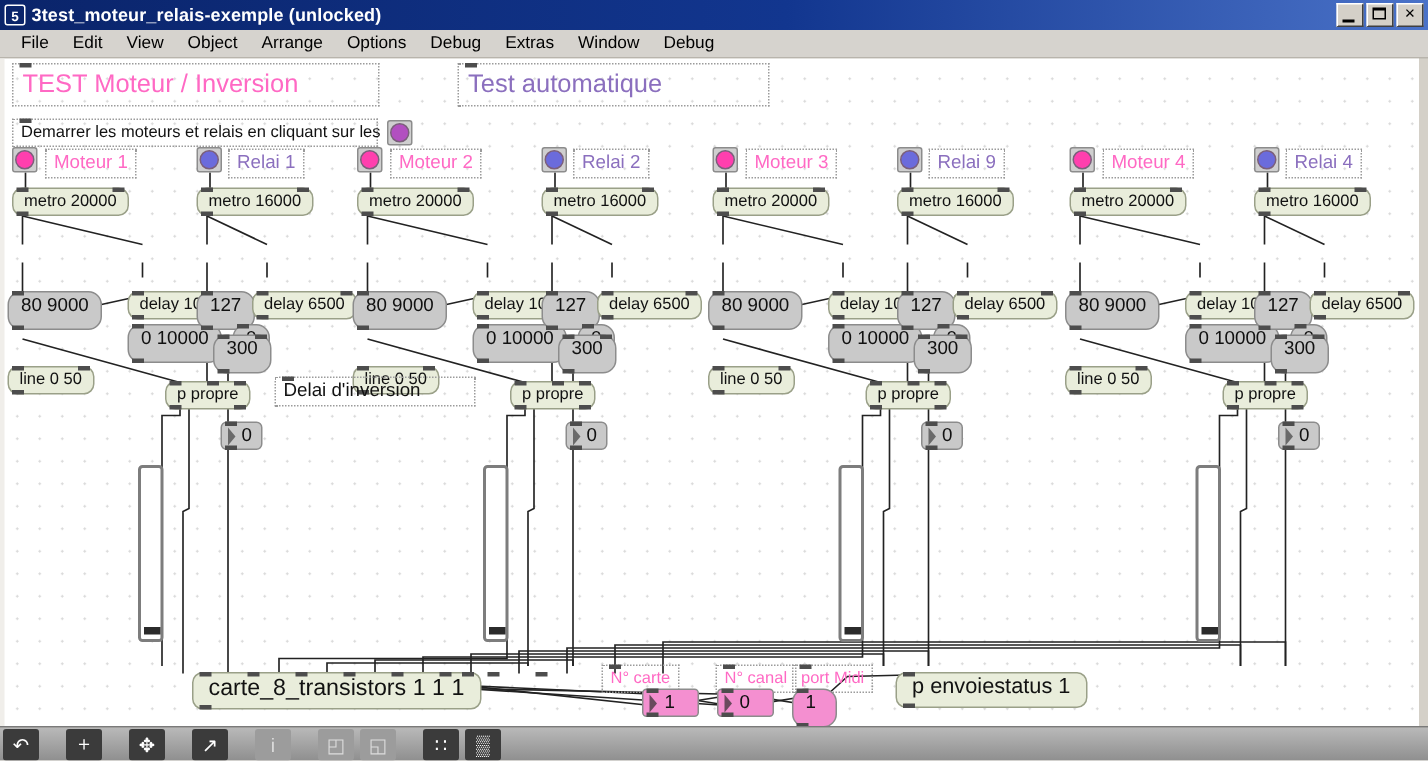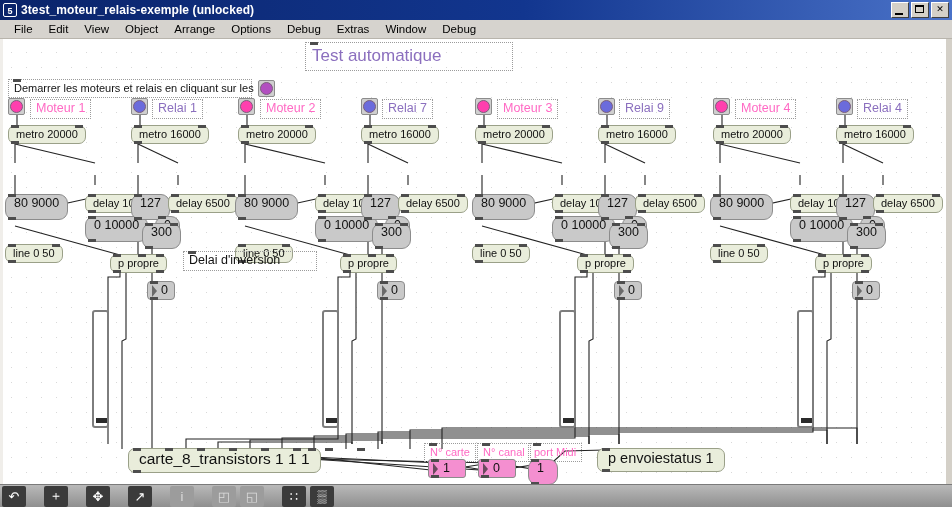--- a/index.html
+++ b/index.html
@@ -332,21 +332,21 @@
     <div class="node cmt cmt-pink" style="left:260px;top:60px;">Moteur 2</div>
     <div class="node obj" style="left:238px;top:86px;">metro 20000<span class="nub t" style="left:2px;"></span><span class="nub t" style="right:2px;"></span><span class="nub b" style="left:2px;"></span></div>
     <div class="node msg" style="left:235px;top:155px;">80 9000<span class="nub t" style="left:2px;"></span><span class="nub b" style="left:2px;"></span></div>
     <div class="node obj" style="left:315px;top:155px;">delay 10000<span class="nub t" style="left:2px;"></span><span class="nub t" style="right:2px;"></span><span class="nub b" style="left:2px;"></span></div>
     <div class="node msg" style="left:315px;top:177px;">0 10000<span class="nub t" style="left:2px;"></span><span class="nub b" style="left:2px;"></span></div>
     <div class="node obj" style="left:235px;top:205px;">line 0 50<span class="nub t" style="left:2px;"></span><span class="nub t" style="right:2px;"></span><span class="nub b" style="left:2px;"></span></div>
 
     <div class="node bang blue" style="left:361px;top:59px;">
         <i></i>
       </div>
-    <div class="node cmt cmt-purple" style="left:382px;top:60px;">Relai 7</div>
+    <div class="node cmt cmt-purple" style="left:382px;top:60px;">Relai 2</div>
     <div class="node obj" style="left:361px;top:86px;">metro 16000<span class="nub t" style="left:2px;"></span><span class="nub t" style="right:2px;"></span><span class="nub b" style="left:2px;"></span></div>
     <div class="node msg" style="left:361px;top:155px;">127<span class="nub t" style="left:2px;"></span><span class="nub b" style="left:2px;"></span></div>
     <div class="node obj" style="left:398px;top:155px;">delay 6500<span class="nub t" style="left:2px;"></span><span class="nub t" style="right:2px;"></span><span class="nub b" style="left:2px;"></span></div>
     <div class="node msg" style="left:385px;top:177px;">0<span class="nub t" style="left:2px;"></span><span class="nub b" style="left:2px;"></span></div>
     <div class="node msg" style="left:372px;top:184px;">300<span class="nub t" style="left:2px;"></span><span class="nub t" style="right:2px;"></span><span class="nub b" style="left:2px;"></span></div>
     <div class="node obj" style="left:340px;top:215px;">p propre<span class="nub t" style="left:2px;"></span><span class="nub t" style="left:50%;"></span><span class="nub t" style="right:2px;"></span><span class="nub b" style="left:2px;"></span><span class="nub b" style="right:2px;"></span></div>
     <div class="node num" style="left:377px;top:242px;">0<span class="nub t" style="left:2px;"></span><span class="nub b" style="left:2px;"></span></div>
     <div class="node vsl" style="left:322px;top:271px;">
         <i></i>
       </div>
@@ -394,30 +394,31 @@
     <div class="node msg" style="left:836px;top:155px;">127<span class="nub t" style="left:2px;"></span><span class="nub b" style="left:2px;"></span></div>
     <div class="node obj" style="left:873px;top:155px;">delay 6500<span class="nub t" style="left:2px;"></span><span class="nub t" style="right:2px;"></span><span class="nub b" style="left:2px;"></span></div>
     <div class="node msg" style="left:860px;top:177px;">0<span class="nub t" style="left:2px;"></span><span class="nub b" style="left:2px;"></span></div>
     <div class="node msg" style="left:847px;top:184px;">300<span class="nub t" style="left:2px;"></span><span class="nub t" style="right:2px;"></span><span class="nub b" style="left:2px;"></span></div>
     <div class="node obj" style="left:815px;top:215px;">p propre<span class="nub t" style="left:2px;"></span><span class="nub t" style="left:50%;"></span><span class="nub t" style="right:2px;"></span><span class="nub b" style="left:2px;"></span><span class="nub b" style="right:2px;"></span></div>
     <div class="node num" style="left:852px;top:242px;">0<span class="nub t" style="left:2px;"></span><span class="nub b" style="left:2px;"></span></div>
     <div class="node vsl" style="left:797px;top:271px;">
         <i></i>
       </div>
 
+    <div class="node cmt cmt-big cmt-pink" style="left:8px;top:3px;width:245px;">TEST Moteur / Inversion<span class="nub t" style="left:4px;"></span></div>
     <div class="node cmt cmt-small" style="left:8px;top:40px;width:244px;">Demarrer les moteurs et relais en cliquant sur les<span class="nub t" style="left:4px;"></span></div>
     <div class="node cmt cmt-big cmt-purple" style="left:305px;top:3px;width:208px;">Test automatique<span class="nub t" style="left:4px;"></span></div>
     <div class="node bang purple" style="left:258px;top:41px;">
         <i></i>
       </div>
     <div class="node cmt" style="left:183px;top:212px;width:134px;">Delai d'inversion<span class="nub t" style="left:4px;"></span></div>
 
     <div class="node obj" style="left:128px;top:409px;font-size:15.5px;height:25px;padding:2px 10px 3px 10px;">carte_8_transistors 1 1 1<span class="nub t" style="left:4px;"></span><span class="nub t" style="left:36px;"></span><span class="nub t" style="left:68px;"></span><span class="nub t" style="left:100px;"></span><span class="nub t" style="left:132px;"></span><span class="nub t" style="left:164px;"></span><span class="nub t" style="left:196px;"></span><span class="nub t" style="left:228px;"></span><span class="nub t" style="right:4px;"></span><span class="nub b" style="left:4px;"></span></div>
 
-    <div class="node cmt cmt-small cmt-pink" style="left:424px;top:404px;">N° carte<span class="nub t" style="left:4px;"></span></div>
+    <div class="node cmt cmt-small cmt-pink" style="left:401px;top:404px;">N° carte<span class="nub t" style="left:4px;"></span></div>
     <div class="node numpink" style="left:428px;top:420px;min-width:38px;">1<span class="nub t" style="left:2px;"></span><span class="nub b" style="left:2px;"></span></div>
 
     <div class="node cmt cmt-small cmt-pink" style="left:477px;top:404px;">N° canal<span class="nub t" style="left:4px;"></span></div>
     <div class="node numpink" style="left:478px;top:420px;min-width:38px;">0<span class="nub t" style="left:2px;"></span><span class="nub b" style="left:2px;"></span></div>
 
     <div class="node cmt cmt-small cmt-pink" style="left:528px;top:404px;">port Midi<span class="nub t" style="left:4px;"></span></div>
     <div class="node msg" style="left:528px;top:420px;background:#f48fd0;min-width:30px;">1<span class="nub t" style="left:2px;"></span><span class="nub b" style="left:2px;"></span></div>
 
     <div class="node obj" style="left:597px;top:409px;font-size:14.5px;height:24px;padding:2px 10px 3px 10px;">p envoiestatus 1<span class="nub t" style="left:4px;"></span><span class="nub b" style="left:4px;"></span></div>
   </div>

